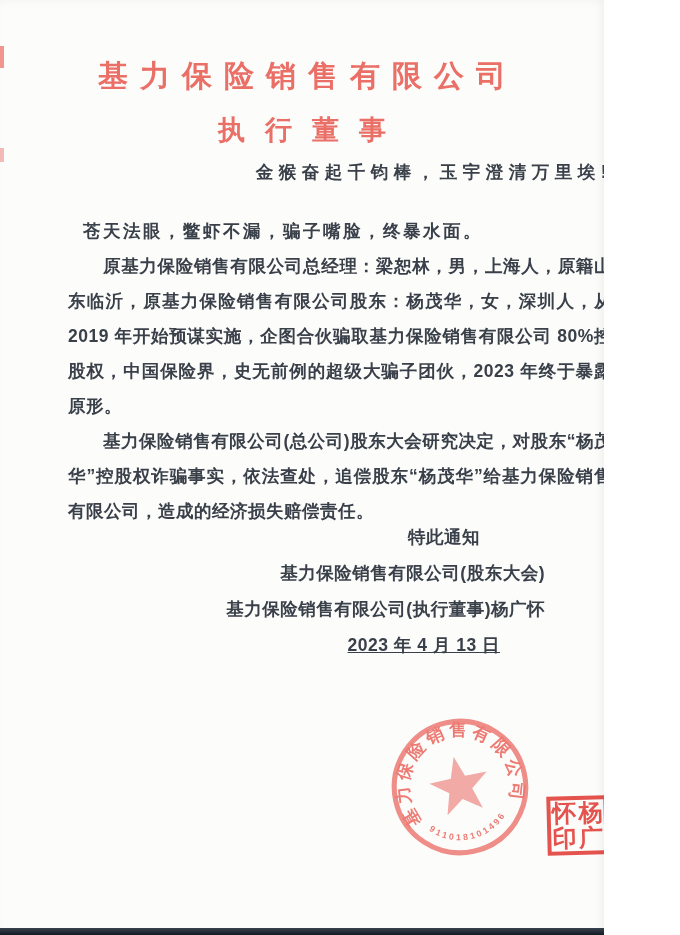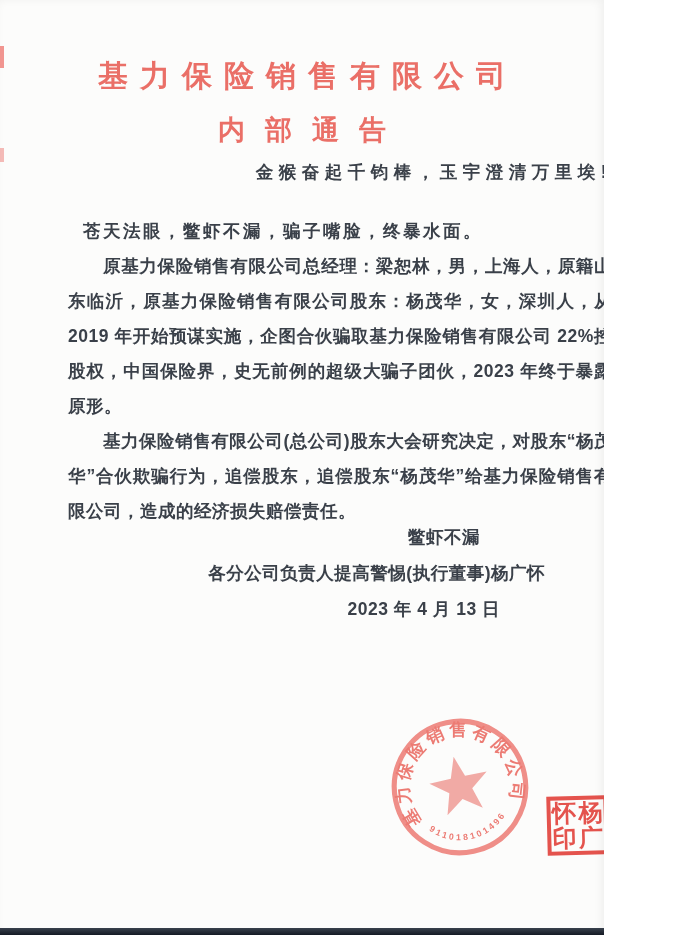--- a/index.html
+++ b/index.html
@@ -36,21 +36,21 @@
   .poem{font-weight:700;letter-spacing:5.5px;white-space:nowrap;}
   .poem.l1{padding-left:30px;text-align:right;}
   .poem.l2{padding-left:15px;letter-spacing:2.5px;margin-top:24px;}
   .body-text p{
     margin:0;text-indent:2em;
     text-align:justify;text-justify:inter-ideograph;
   }
   .sig-block{margin-top:-10px;line-height:36px;font-weight:600;}
   .closing{padding-left:340px;font-weight:700;}
   .sig-right{text-align:right;padding-right:67px;}
-  .sig-date{text-align:right;padding-right:112px;}
+  .sig-date{text-align:right;padding-right:112px;text-decoration:underline;}
   
   .round-stamp{
     position:absolute;left:383px;top:710px;width:154px;height:154px;
     transform:rotate(-12deg);
     mix-blend-mode:multiply;opacity:.88;
     pointer-events:none;
   }
   .round-stamp .arc-text{
     font-family:"Liberation Sans", sans-serif;
     font-size:17px;font-weight:700;letter-spacing:4px;
@@ -86,31 +86,32 @@
 </style>
 </head>
 <body>
 
 <div class="page">
 
   <div class="edge-mark m1"></div>
   <div class="edge-mark m2"></div>
 
   <div class="title1">基力保险销售有限公司</div>
-  <div class="title2">内部通告</div>
+  <div class="title2">执行董事</div>
 
   <div class="body-text">
     <div class="poem l1">金猴奋起千钧棒，玉宇澄清万里埃!</div>
     <div class="poem l2">苍天法眼，鳖虾不漏，骗子嘴脸，终暴水面。</div>
-    <p>原基力保险销售有限公司总经理：梁恕林，男，上海人，原籍山东临沂，原基力保险销售有限公司股东：杨茂华，女，深圳人，从 2019 年开始预谋实施，企图合伙骗取基力保险销售有限公司 22%控股权，中国保险界，史无前例的超级大骗子团伙，2023 年终于暴露原形。</p>
-    <p>基力保险销售有限公司(总公司)股东大会研究决定，对股东“杨茂华”合伙欺骗行为，追偿股东，追偿股东“杨茂华”给基力保险销售有限公司，造成的经济损失赔偿责任。</p>
+    <p>原基力保险销售有限公司总经理：梁恕林，男，上海人，原籍山东临沂，原基力保险销售有限公司股东：杨茂华，女，深圳人，从 2019 年开始预谋实施，企图合伙骗取基力保险销售有限公司 80%控股权，中国保险界，史无前例的超级大骗子团伙，2023 年终于暴露原形。</p>
+    <p>基力保险销售有限公司(总公司)股东大会研究决定，对股东“杨茂华”控股权诈骗事实，依法查处，追偿股东“杨茂华”给基力保险销售有限公司，造成的经济损失赔偿责任。</p>
 
     <div class="sig-block">
-      <div class="closing">鳖虾不漏</div>
-      <div class="sig-right">各分公司负责人提高警惕(执行董事)杨广怀</div>
+      <div class="closing">特此通知</div>
+      <div class="sig-right">基力保险销售有限公司(股东大会)</div>
+      <div class="sig-right">基力保险销售有限公司(执行董事)杨广怀</div>
       <div class="sig-date">2023 年 4 月 13 日</div>
     </div>
   </div>
 
   <svg class="round-stamp" viewBox="0 0 150 150" xmlns="http://www.w3.org/2000/svg" aria-hidden="true">
     <defs>
       <path id="arcTop" d="M 28,92 A 50,50 0 1 1 122,92" fill="none"></path>
       <path id="arcBottom" d="M 30,101 A 52,52 0 0 0 120,101" fill="none"></path>
     </defs>
     <circle cx="75" cy="75" r="64" fill="none" stroke="#ed6a62" stroke-width="5" opacity="0.85"></circle>

